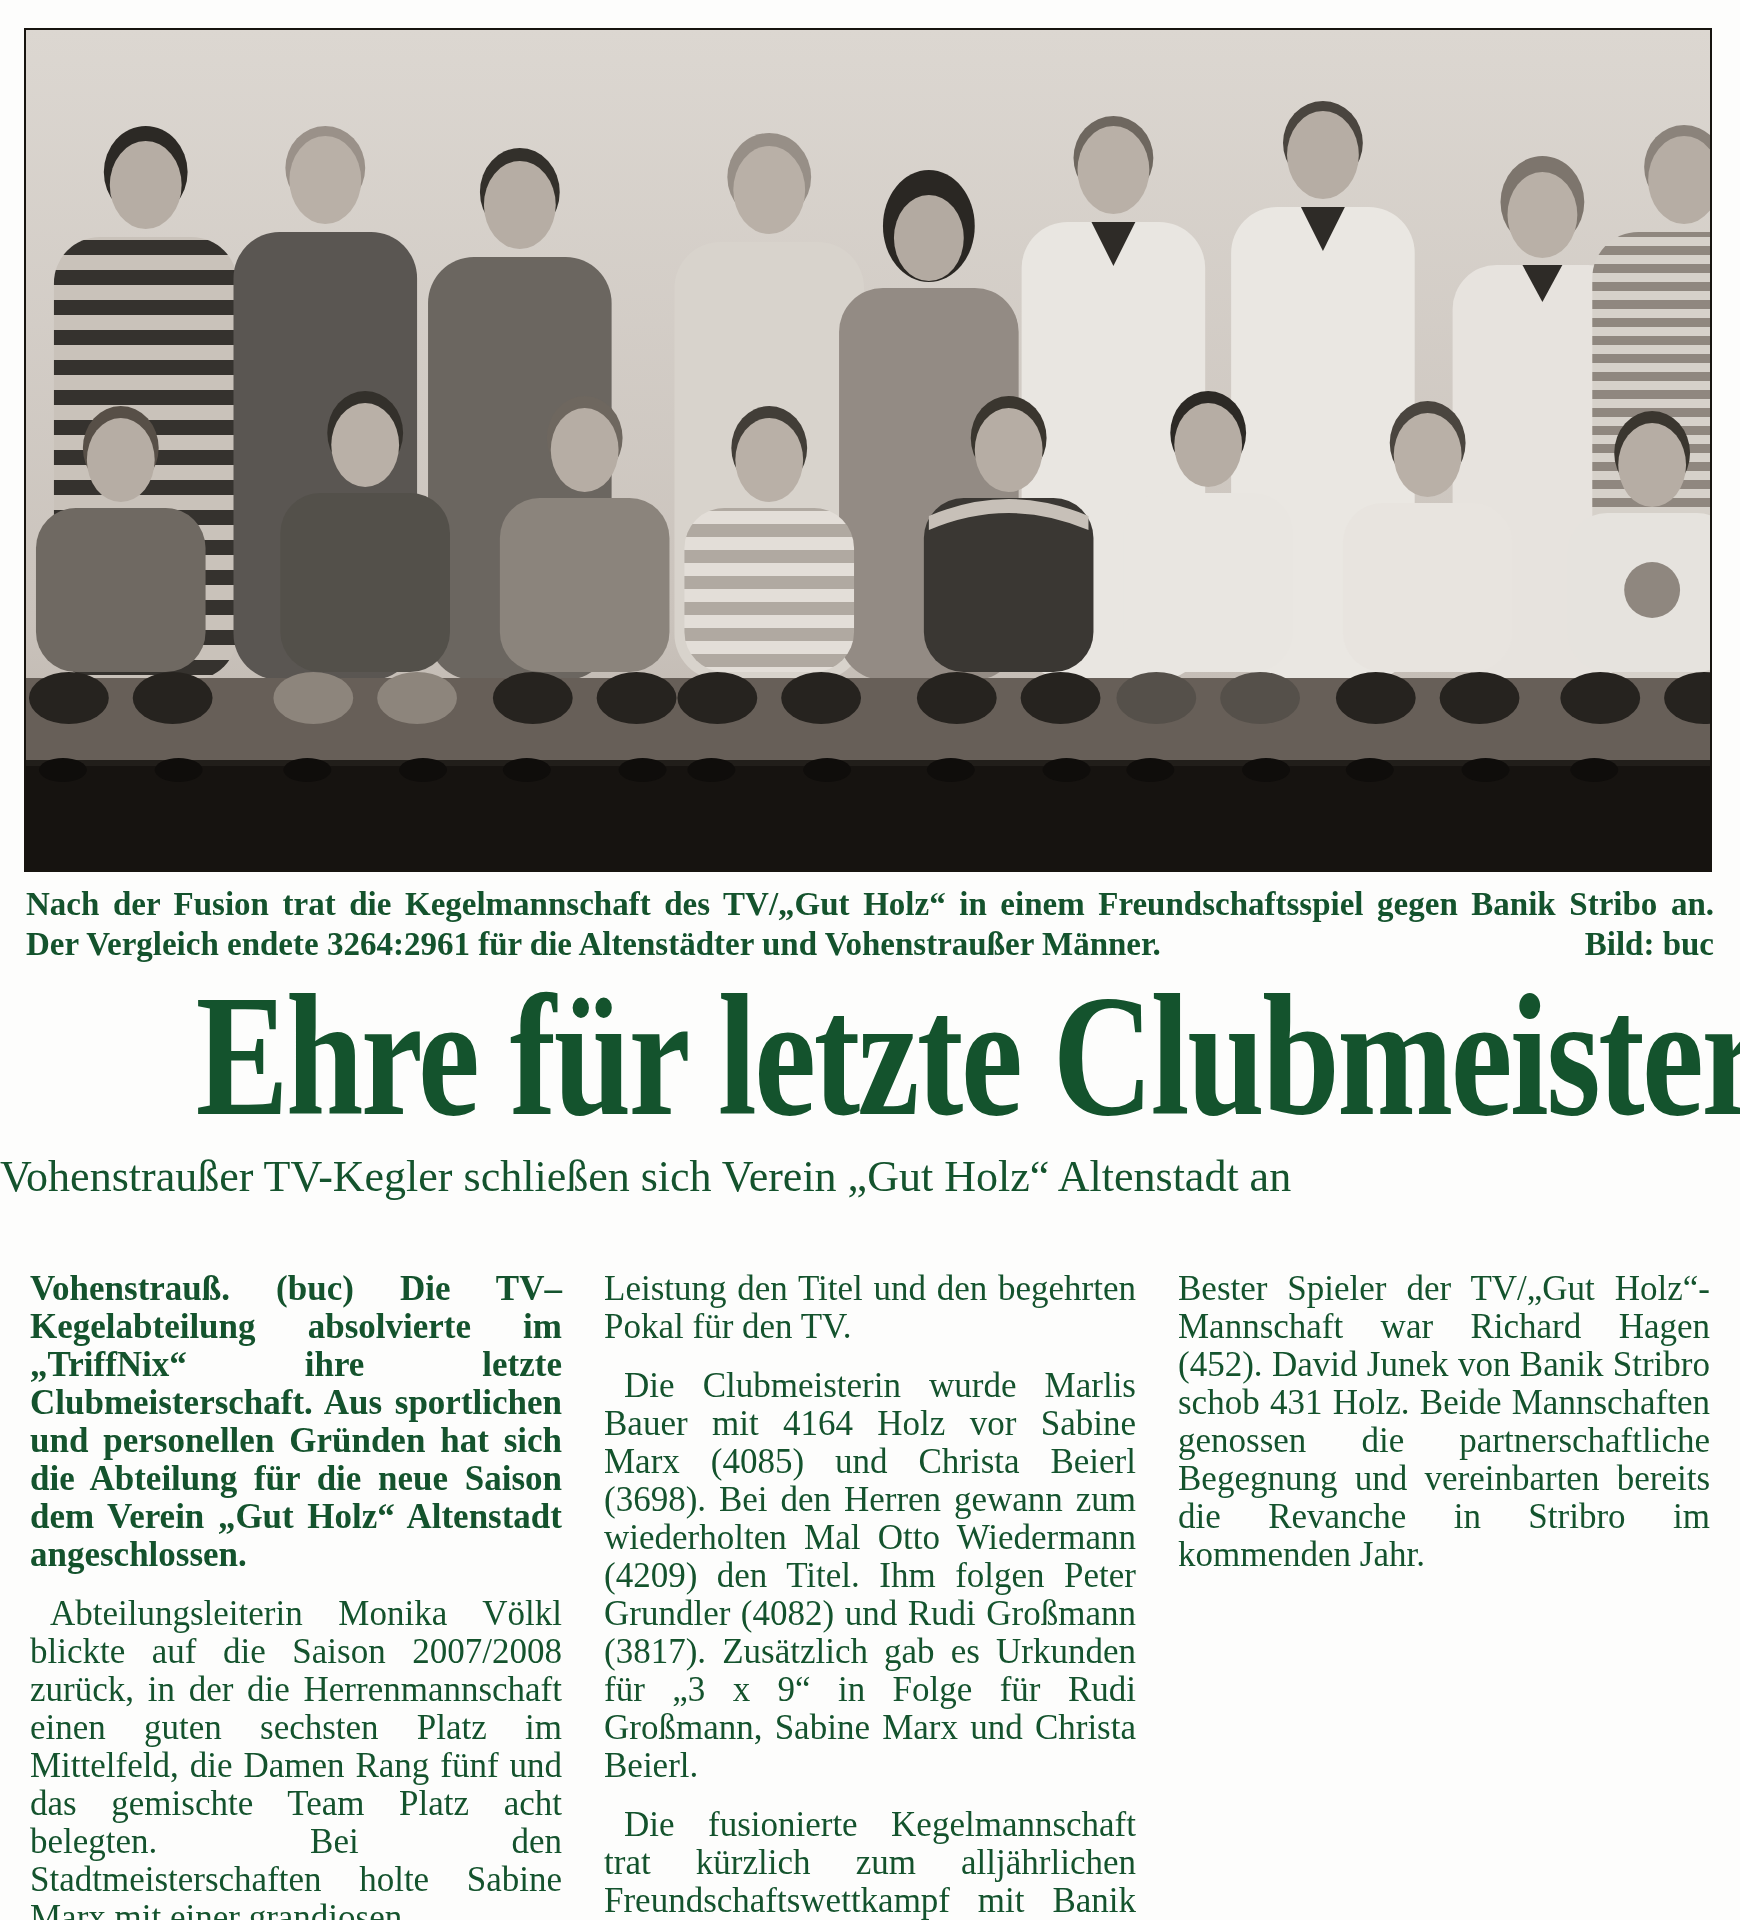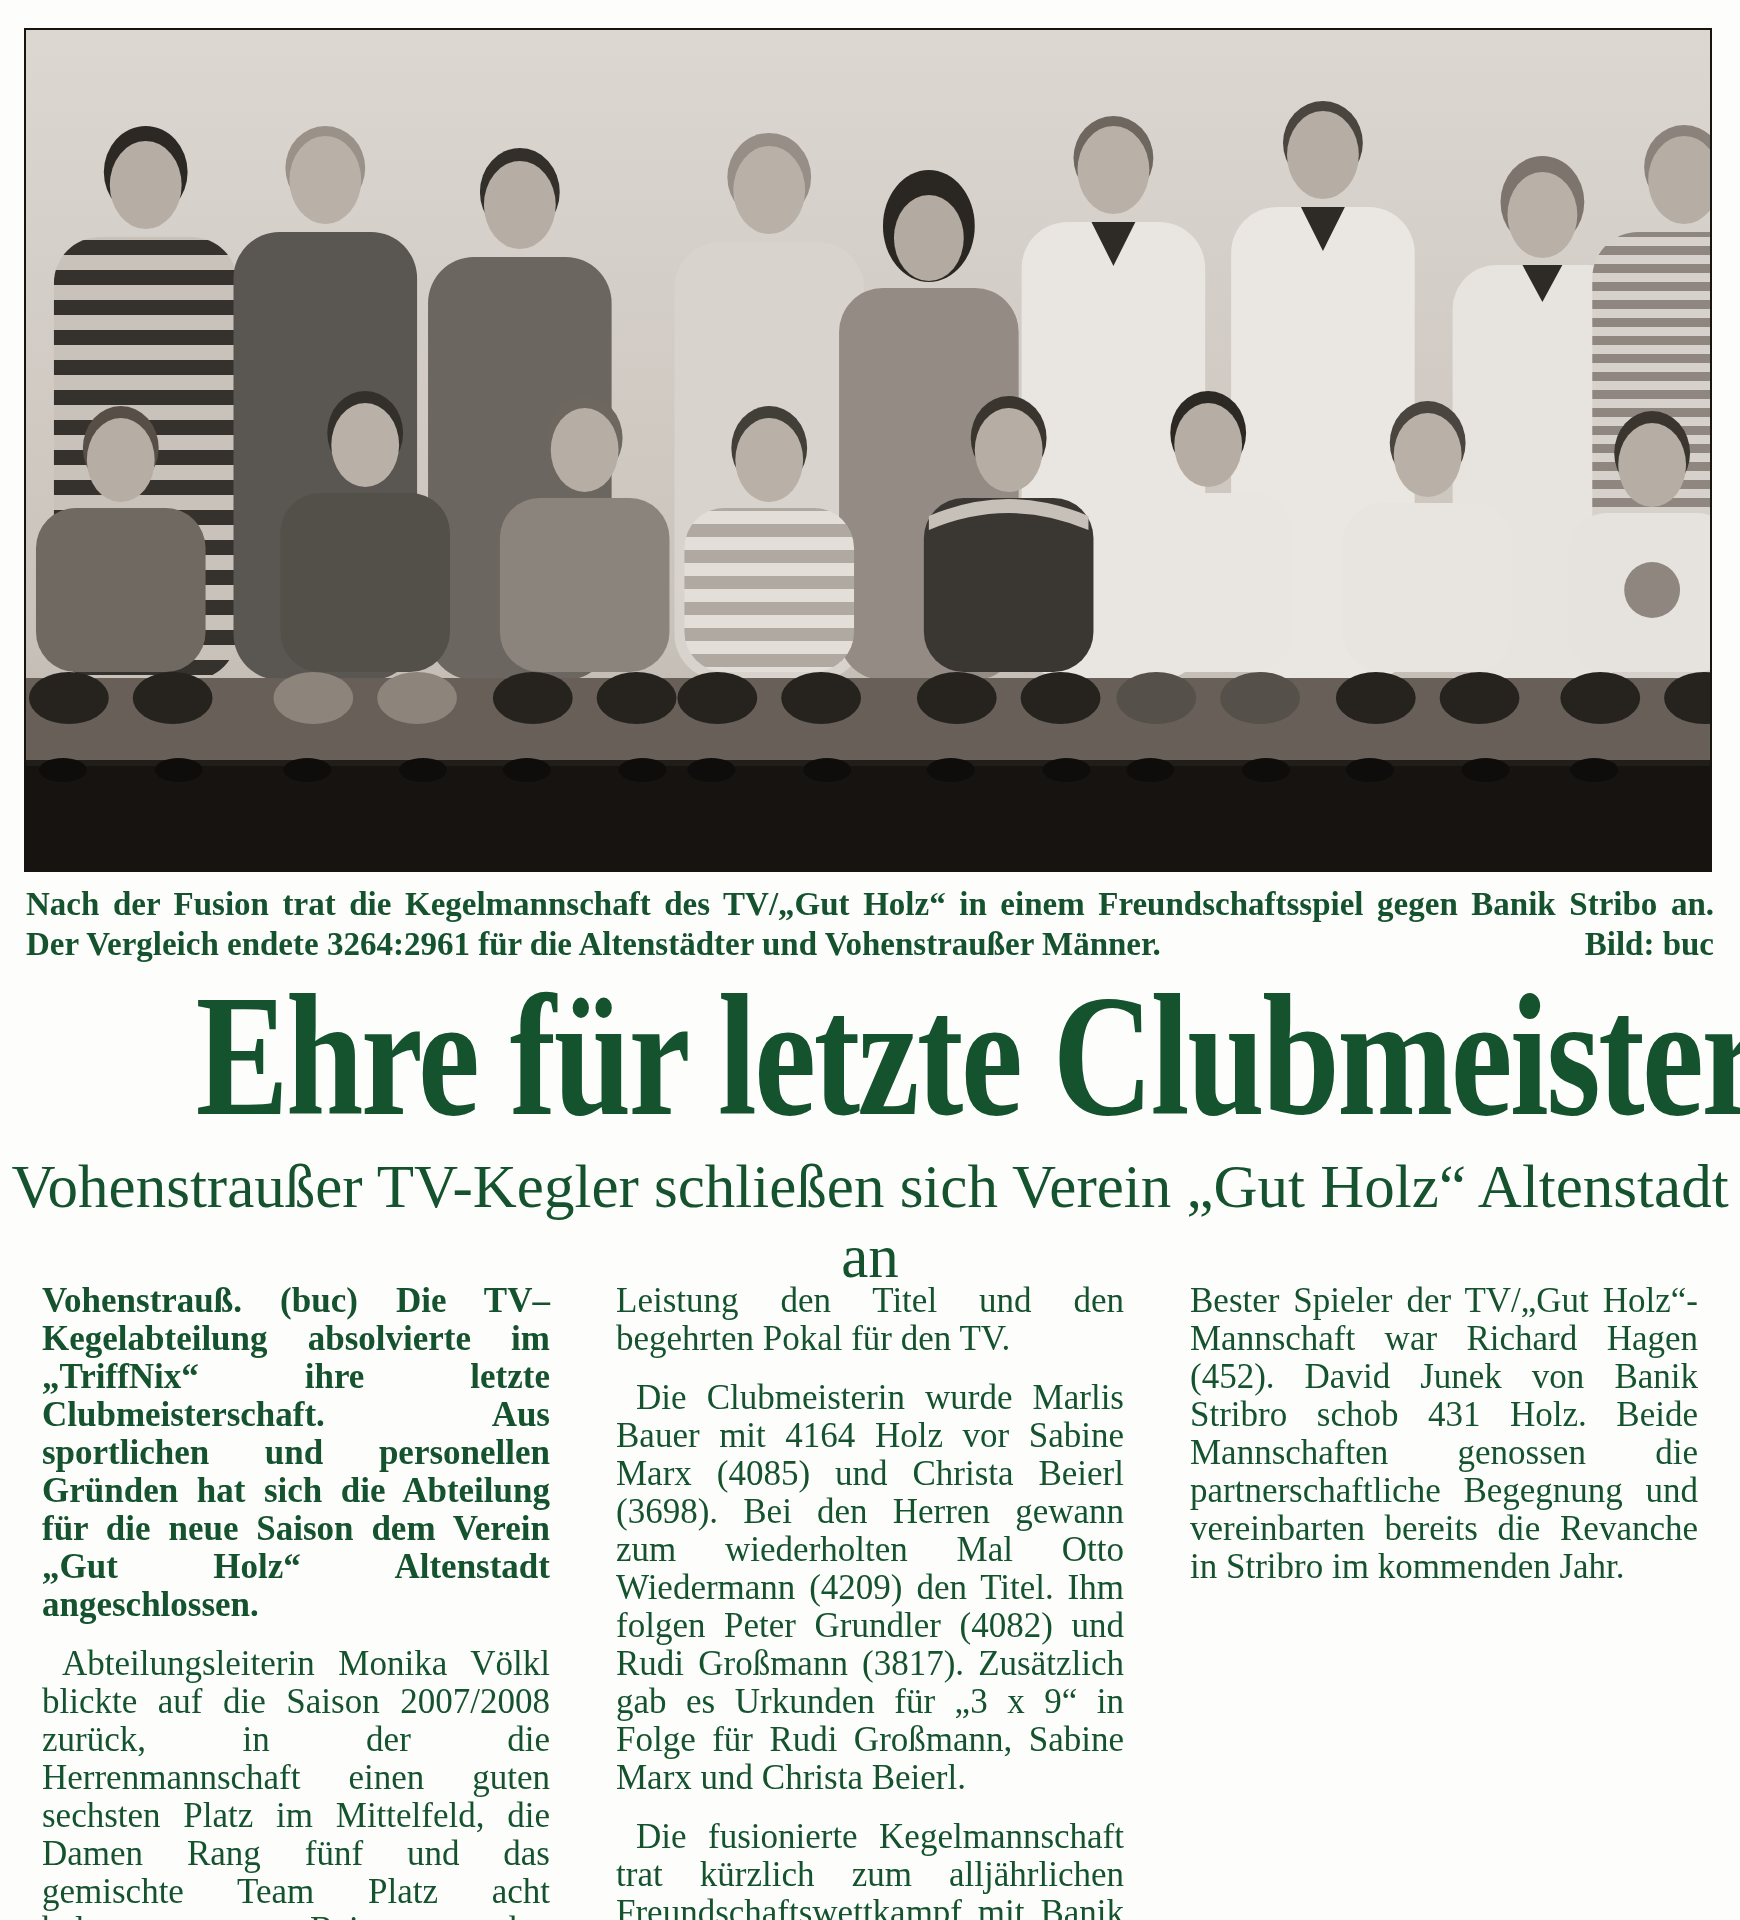--- a/index.html
+++ b/index.html
@@ -35,36 +35,36 @@
   .headline { position:absolute; top:966px; left:0; width:100%; text-align:right; }
   .headline .inner {
     display:inline-block;
     font-weight:bold; font-size:174px; line-height:1.04;
     letter-spacing:-3px; white-space:nowrap;
     transform:scaleX(0.80); transform-origin:center top;
   }
 
   .subheadline {
     position:absolute; top:1152px; left:0; width:100%;
-    text-align:center; font-size:61px; line-height:1.15;
+    text-align:left; font-size:44px; line-height:1.15;
     letter-spacing:0;
   }
 
   
   .bodytext {
     position:absolute; left:26px; top:1266px; width:1688px;
     display:flex; gap:34px;
   }
   .col {
     flex:1 1 0; min-width:0;
     text-align:justify;
     font-size:35px; line-height:38px;
     hyphens:auto; overflow-wrap:break-word;
   }
-  .col p { margin:16px; }
+  .col p { margin:4px; }
   .col p + p { margin-top:21px; text-indent:20px; }
   .col p.lead { font-weight:bold; }
 </style>
 </head>
 <body>
 
 <div class="page">
 
   <div class="photo-frame">
     <svg viewBox="0 0 1688 840" preserveAspectRatio="none">

